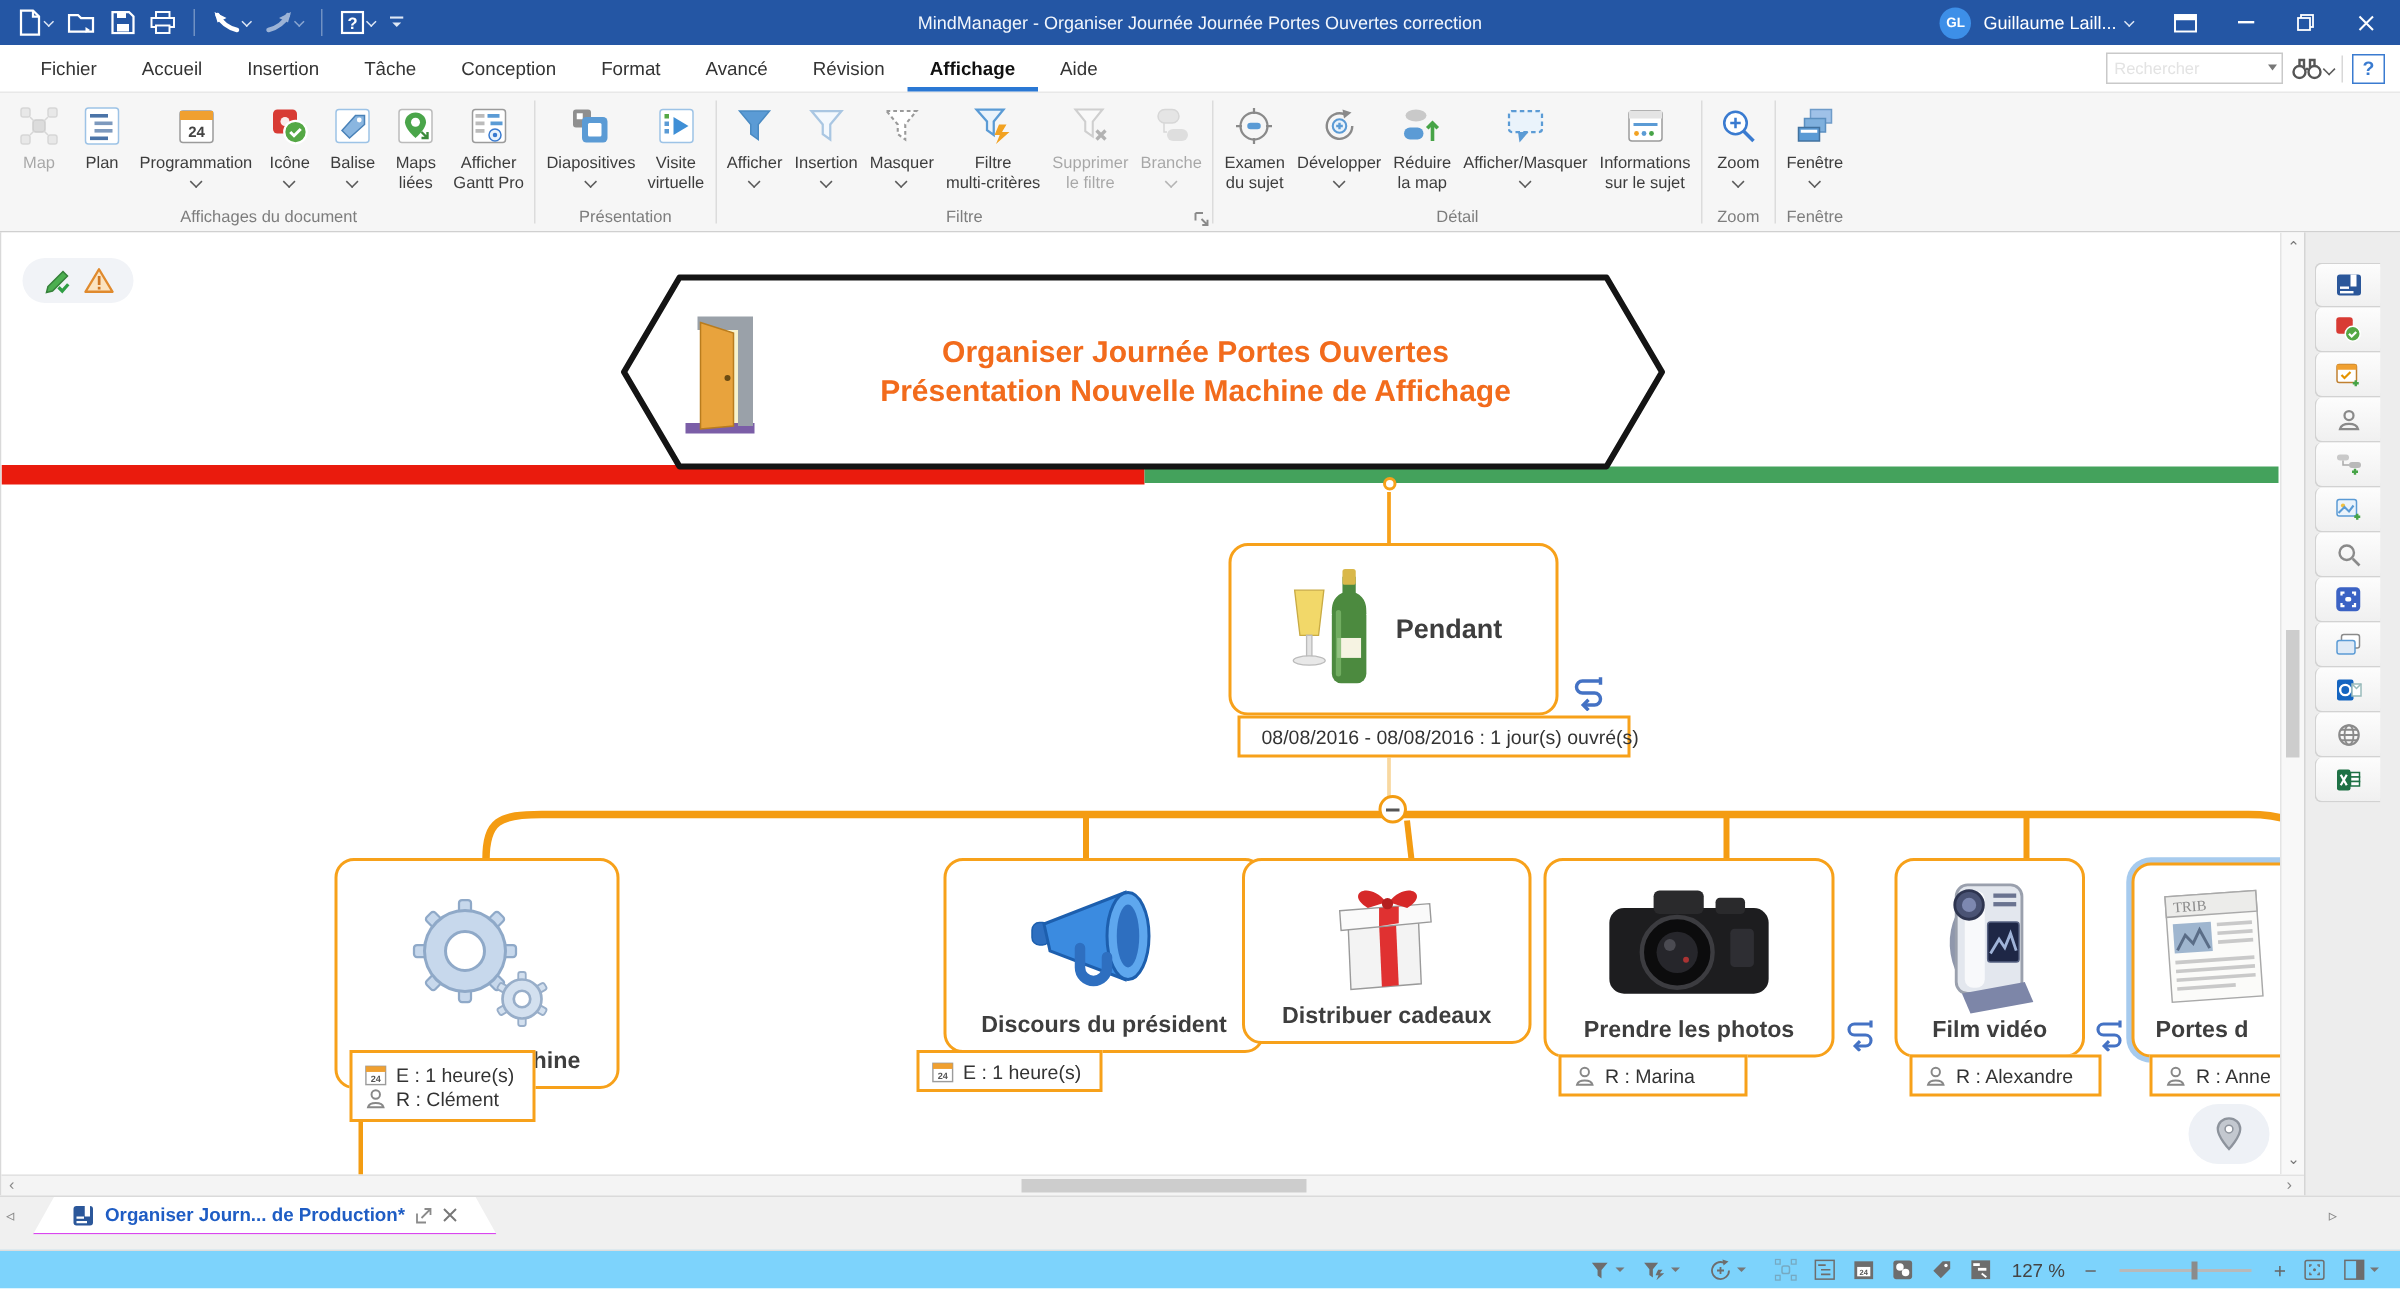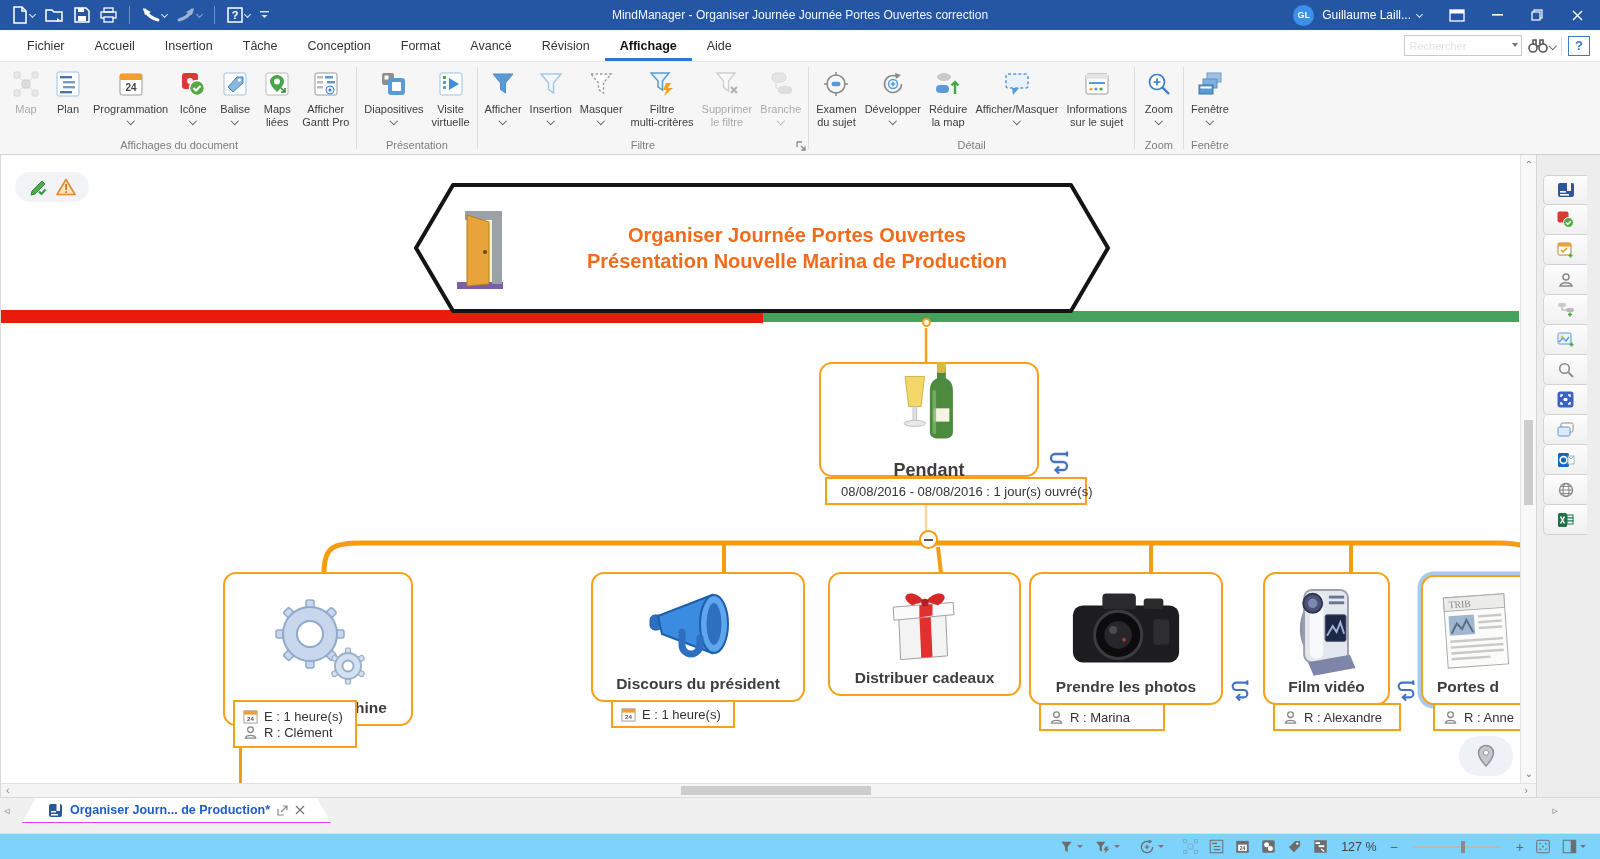--- a/index.html
+++ b/index.html
@@ -57,21 +57,21 @@
   .markers{position:absolute;left:14px;top:17px;width:74px;height:30px;background:#f1f3f7;border-radius:15px;display:flex;align-items:center;justify-content:center;gap:7px;z-index:5}
   .bar-red{position:absolute;left:0;top:155px;width:762px;height:13px;background:#ea1b0d;z-index:1}
   .bar-green{position:absolute;left:762px;top:156px;width:756px;height:11px;background:#44a25c;z-index:1}
   .central{position:absolute;left:412px;top:27px;width:698px;height:132px;z-index:3}
   .central .ctext{position:absolute;left:105px;right:35px;top:0;bottom:0;display:flex;flex-direction:column;align-items:center;justify-content:center;font-weight:700;font-size:20px;line-height:26px;color:#f26b1c;text-align:center}
   .central .cicon{position:absolute;left:42px;top:24px}
   .topic{position:absolute;background:#fff;border:2.5px solid #f7a11a;border-radius:13px;display:flex;flex-direction:column;align-items:center;justify-content:flex-end;z-index:3;padding-bottom:7px}
   .topic .timg{flex:1;display:flex;align-items:center;justify-content:center;padding-top:6px}
   .tlabel{font-weight:700;font-size:15.5px;color:#3e3e3e;white-space:nowrap}
   .topic.sel{box-shadow:0 0 0 3.5px #a7cbee}
-  .pendant{left:818px;top:207px;width:220px;height:115px;flex-direction:column;align-items:center;justify-content:center;gap:12px;padding:0}
+  .pendant{left:818px;top:207px;width:220px;height:115px;flex-direction:row;align-items:center;justify-content:center;gap:12px;padding:0}
   .pendant .tlabel{font-size:18px}
   .callout{position:absolute;background:#fff;border:2px solid #f7a11a;display:flex;flex-direction:column;justify-content:center;gap:1px;padding:2px 8px;font-size:13px;color:#333;z-index:4;white-space:nowrap}
   .crow{display:flex;align-items:center;gap:6px}
   .node-circle{position:absolute;left:921px;top:163px;width:9px;height:9px;border:2px solid #f7a11a;border-radius:50%;background:#fff;z-index:3}
   .junction{position:absolute;left:918px;top:375px;width:19px;height:19px;border:2px solid #f39c12;border-radius:50%;background:#fff;z-index:4;display:flex;align-items:center;justify-content:center}
   .junction .minus{width:9px;height:2px;background:#555}
   .relicon{position:absolute;z-index:4}
   .pinpill{position:absolute;left:1458px;top:581px;width:54px;height:40px;background:#eef1f6;border-radius:20px;display:flex;align-items:center;justify-content:center;z-index:4}
   .contline{position:absolute;left:238px;top:592px;width:3px;height:36px;background:#f39c12;z-index:2}
   
@@ -561,21 +561,21 @@
               <rect x="2" y="76" width="46" height="7" fill="#7b5ea7"></rect>
               <rect x="10" y="5" width="37" height="9" fill="#9aa1a9"></rect>
               <rect x="37" y="8" width="10" height="70" fill="#9aa1a9"></rect>
               <rect x="16" y="14" width="21" height="62" fill="#f8f3cd"></rect>
               <polygon points="12,9 34,16 34,78 12,80" fill="#e8a33d" stroke="#b97c1e"></polygon>
               <circle cx="30" cy="46" r="2" fill="#6b4b12"></circle>
             </svg>
         </span>
         <div class="ctext">
           <div>Organiser Journée Portes Ouvertes</div>
-          <div>Présentation Nouvelle Marina de Production</div>
+          <div>Présentation Nouvelle Machine de Affichage</div>
         </div>
       </div>
 
       <div class="topic pendant">
         <span>
           <svg width="62" height="90" viewBox="0 0 70 96">
               <polygon points="8,18 30,18 26,52 12,52" fill="#f2d869" stroke="#c9ab44"></polygon>
               <rect x="17" y="52" width="4" height="17" fill="#e3e3e3" stroke="#bbb"></rect>
               <ellipse cx="19" cy="71" rx="12" ry="3.5" fill="#e8e8e8" stroke="#bbb"></ellipse>
               <path d="M44 8h10v12c8 4 8 10 8 16H36c0-6 0-12 8-16z" fill="#4c8a3f"></path>
@@ -674,21 +674,21 @@
         </span>
         <span class="crow">
           <svg width="15" height="15" viewBox="0 0 16 16">
               <circle cx="8" cy="5" r="3" fill="none" stroke="#888" stroke-width="1.4"></circle>
               <path d="M2.5 14c1-4 10-4 11 0z" fill="none" stroke="#888" stroke-width="1.4"></path>
             </svg>
           <span>R : Clément</span>
         </span>
       </div>
 
-      <div class="topic" style="left:590px;top:417px;width:214px;height:130px">
+      <div class="topic" style="left:628px;top:417px;width:214px;height:130px">
         <span class="timg">
           <svg width="104" height="86" viewBox="0 0 104 86">
               <rect x="4" y="30" width="12" height="15" rx="5" fill="#2e6fc0" stroke="#1d5fae"></rect>
               <polygon points="12,31 66,10 66,68 16,49" fill="#3b8be0" stroke="#1d5fae" stroke-width="2"></polygon>
               <ellipse cx="68" cy="39" rx="14" ry="29" fill="#5ea7ee" stroke="#1d5fae" stroke-width="2"></ellipse>
               <ellipse cx="68" cy="39" rx="7.5" ry="21" fill="#2e6fc0"></ellipse>
               <path d="M36 47v13a9 9 0 0 0 18 0v-7" fill="none" stroke="#2e6fc0" stroke-width="7" stroke-linecap="round"></path>
             </svg>
         </span>
         <span class="tlabel">Discours du président</span>

